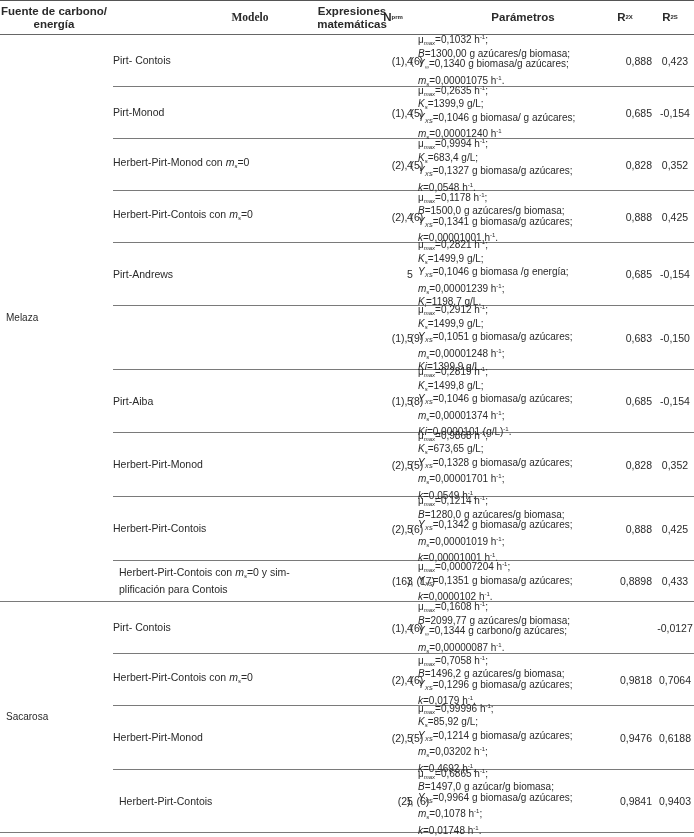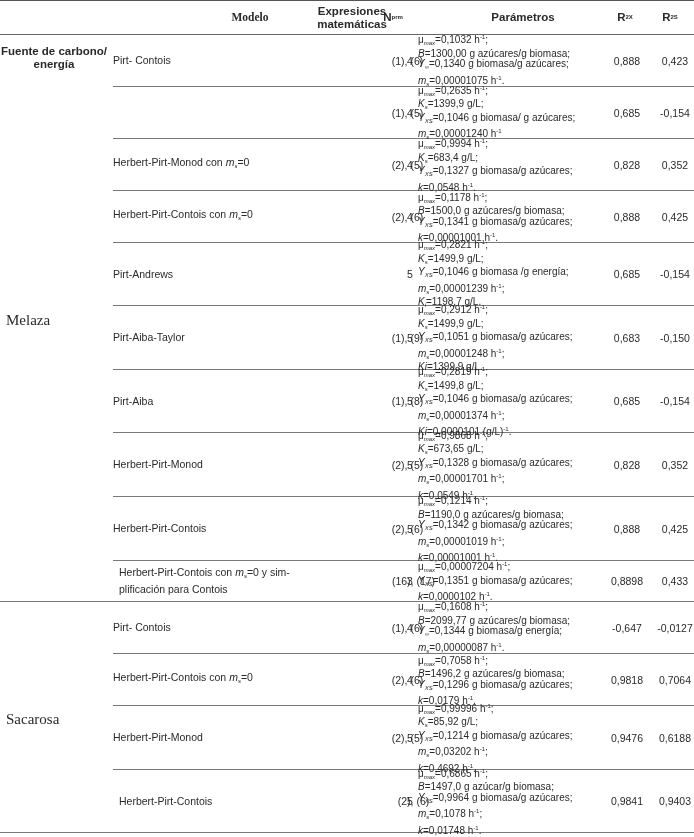--- a/index.html
+++ b/index.html
@@ -1,41 +1,41 @@
 <!DOCTYPE html>
 <html><head>
 <meta charset="utf-8">
 <style>
   html, body { margin: 0; padding: 0; background: #ffffff; }
   body { width: 694px; height: 837px; overflow: hidden; font-family: "Liberation Sans", "DejaVu Sans", sans-serif; color: #2a2a2a; }
   #tbl { position: relative; width: 694px; }
   .hdr { position: absolute; left: 0; top: 0; width: 694px; height: 35px; border-top: 1.5px solid #555; border-bottom: 1.5px solid #666; box-sizing: border-box; font-size: 11.5px; font-weight: bold; }
   .hdr .hc { position: absolute; top: 0; height: 33px; display: flex; align-items: center; justify-content: center; text-align: center; line-height: 13px; }
-  .grp-label { position: absolute; left: 6px; font-size: 15px; font-family: Liberation Serif, serif; }
+  .grp-label { position: absolute; left: 6px; font-size: 10px; }
   .row { position: absolute; left: 113px; width: 581px; border-bottom: 1.5px solid #7a7a7a; box-sizing: border-box; font-size: 10.5px; }
   .row.last { left: 0; width: 694px; }
   .cell { position: absolute; top: 0; bottom: 0; display: flex; align-items: center; }
   .c-model { left: 0; width: 265px; line-height: 13px; }
   .c-expr { left: 252px; width: 85px; justify-content: center; }
   .c-n { left: 282px; width: 30px; justify-content: center; }
   .c-param { left: 305px; width: 190px; flex-direction: column; align-items: flex-start; justify-content: center; font-size: 10px; line-height: 10.5px; }
-  .c-r2x { left: 489px; width: 50px; justify-content: center; }
+  .c-r2x { left: 489px; width: 50px; justify-content: flex-end; }
   .c-r2s { left: 537px; width: 50px; justify-content: center; }
   .pl { white-space: nowrap; }
   .sym { font-style: italic; }
   .sub { font-size: 6px; vertical-align: -2px; font-style: italic; }
   .sup { font-size: 6px; vertical-align: 4px; }
   .model-sub { font-size: 6px; vertical-align: -2px; }
 </style>
 </head>
 <body>
 
 <div id="tbl">
   <div class="hdr">
-    <div class="hc" style="left:0;width:108px;margin-top:40px;">
+    <div class="hc" style="left:0;width:108px;">
         <span>Fuente de carbono/ energía</span>
       </div>
     <div class="hc" style="left:120px;width:260px;font-family:Liberation Serif, serif;">
         <span>Modelo</span>
       </div>
     <div class="hc" style="left:312px;width:80px;">
         <span>Expresiones matemáticas</span>
       </div>
     <div class="hc" style="left:378px;width:30px;">
         <span>N</span>
@@ -76,20 +76,25 @@
           <div class="pl"><span class="sym">m</span><span class="sub">s</span><span>=0,00001075 h</span><span class="sup">-1</span><span>.</span></div>
         </div>
         <div class="cell c-r2x">
           <span>0,888</span>
         </div>
         <div class="cell c-r2s">
           <span>0,423</span>
         </div>
       </div>
       <div class="row" style="top: 87px; height: 52px;">
+        <div class="cell c-model">
+          <div>
+            <div><span>Pirt-Monod</span></div>
+          </div>
+        </div>
         <div class="cell c-expr">
           <span>(1), (5)</span>
         </div>
         <div class="cell c-n">
           <span>4</span>
         </div>
         <div class="cell c-param">
           <div class="pl"><span>μ</span><span class="sub">max</span><span>=0,2635 h</span><span class="sup">-1</span><span>;</span></div>
           <div class="pl"><span class="sym">K</span><span class="sub">s</span><span>=1399,9 g/L;</span></div>
           <div class="pl"><span class="sym">Y</span><span class="sub">XS</span><span>=0,1046 g biomasa/ g azúcares;</span></div>
@@ -169,25 +174,20 @@
           <div class="pl"><span class="sym">K</span><span class="sub">i</span><span>=1198,7 g/L.</span></div>
         </div>
         <div class="cell c-r2x">
           <span>0,685</span>
         </div>
         <div class="cell c-r2s">
           <span>-0,154</span>
         </div>
       </div>
       <div class="row" style="top: 306px; height: 64px;">
-        <div class="cell c-model">
-          <div>
-            <div><span>Pirt-Aiba-Taylor</span></div>
-          </div>
-        </div>
         <div class="cell c-expr">
           <span>(1), (9)</span>
         </div>
         <div class="cell c-n">
           <span>5</span>
         </div>
         <div class="cell c-param">
           <div class="pl"><span>μ</span><span class="sub">max</span><span>=0,2912 h</span><span class="sup">-1</span><span>;</span></div>
           <div class="pl"><span class="sym">K</span><span class="sub">s</span><span>=1499,9 g/L;</span></div>
           <div class="pl"><span class="sym">Y</span><span class="sub">XS</span><span>=0,1051 g biomasa/g azúcares;</span></div>
@@ -260,21 +260,21 @@
           </div>
         </div>
         <div class="cell c-expr">
           <span>(2), (6)</span>
         </div>
         <div class="cell c-n">
           <span>5</span>
         </div>
         <div class="cell c-param">
           <div class="pl"><span>μ</span><span class="sub">max</span><span>=0,1214 h</span><span class="sup">-1</span><span>;</span></div>
-          <div class="pl"><span class="sym">B</span><span>=1190,0 g azúcares/g biomasa;</span></div>
+          <div class="pl"><span class="sym">B</span><span>=1280,0 g azúcares/g biomasa;</span></div>
           <div class="pl"><span class="sym">Y</span><span class="sub">XS</span><span>=0,1342 g biomasa/g azúcares;</span></div>
           <div class="pl"><span class="sym">m</span><span class="sub">s</span><span>=0,00001019 h</span><span class="sup">-1</span><span>;</span></div>
           <div class="pl"><span class="sym">k</span><span>=0,00001001 h</span><span class="sup">-1</span><span>.</span></div>
         </div>
         <div class="cell c-r2x">
           <span>0,888</span>
         </div>
         <div class="cell c-r2s">
           <span>0,425</span>
         </div>
@@ -313,25 +313,22 @@
         </div>
         <div class="cell c-expr">
           <span>(1), (6)</span>
         </div>
         <div class="cell c-n">
           <span>4</span>
         </div>
         <div class="cell c-param">
           <div class="pl"><span>μ</span><span class="sub">max</span><span>=0,1608 h</span><span class="sup">-1</span><span>;</span></div>
           <div class="pl"><span class="sym">B</span><span>=2099,77 g azúcares/g biomasa;</span></div>
-          <div class="pl"><span class="sym">Y</span><span class="sub">∞</span><span>=0,1344 g biomasa/g energía;</span></div>
+          <div class="pl"><span class="sym">Y</span><span class="sub">∞</span><span>=0,1344 g carbono/g azúcares;</span></div>
           <div class="pl"><span class="sym">m</span><span class="sub">s</span><span>=0,00000087 h</span><span class="sup">-1</span><span>.</span></div>
-        </div>
-        <div class="cell c-r2x">
-          <span>-0,647</span>
         </div>
         <div class="cell c-r2s">
           <span>-0,0127</span>
         </div>
       </div>
       <div class="row" style="top: 654px; height: 52px;">
         <div class="cell c-model">
           <div>
             <div><span>Herbert-Pirt-Contois con </span><span class="sym">m</span><span class="sub">s</span><span>=0</span></div>
           </div>

